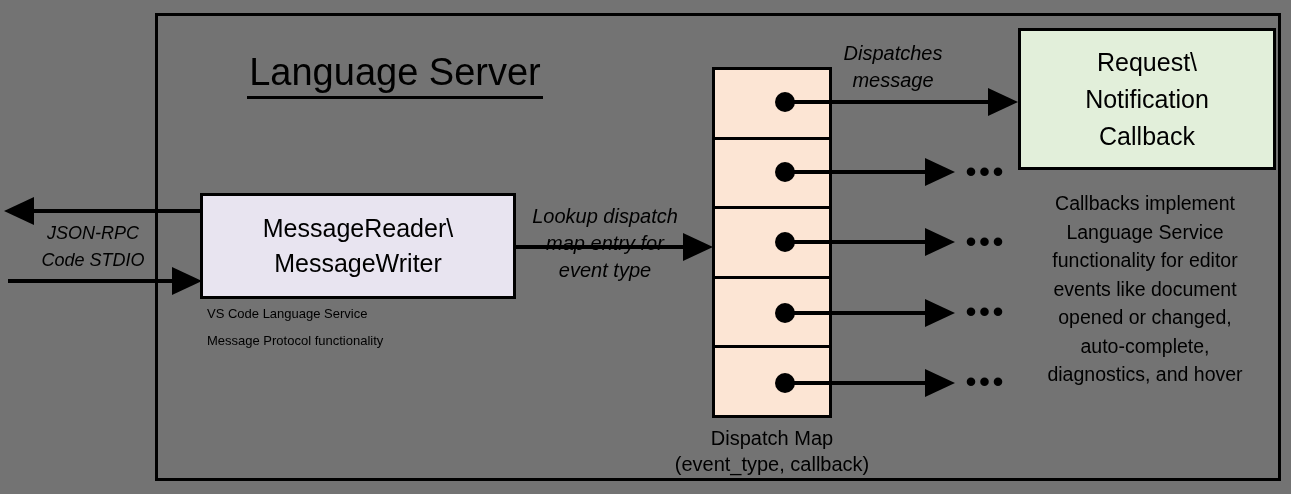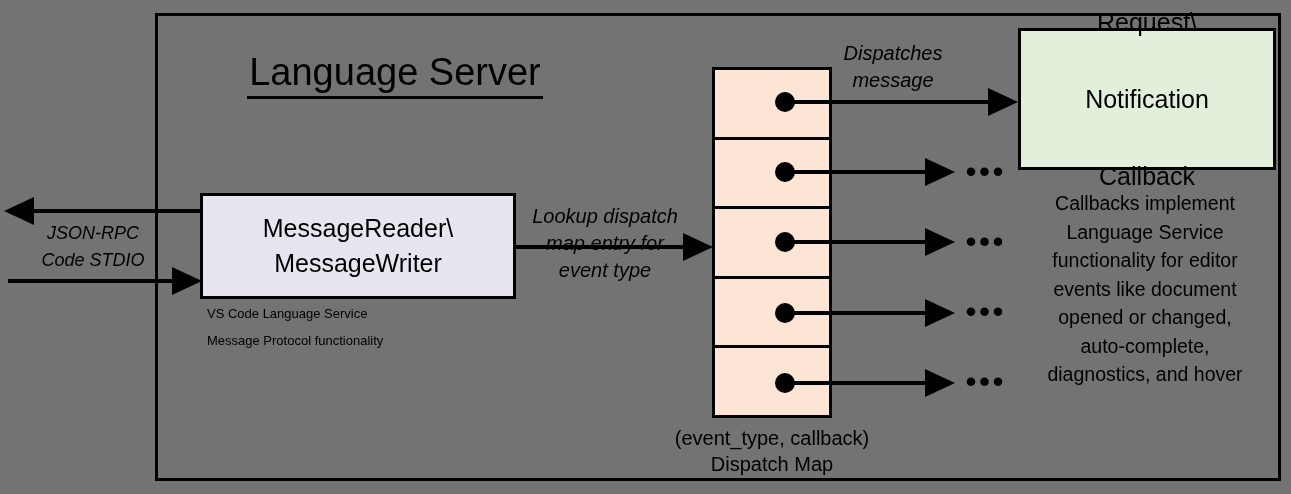--- a/index.html
+++ b/index.html
@@ -26,21 +26,21 @@
   .dispatch-map{left:712px;top:67px;width:120px;height:351px;border:3px solid #000;box-sizing:border-box;
     background:#fce5d4;display:flex;flex-direction:column;}
   .dispatch-map .cell{flex:1;box-sizing:border-box;}
   .dispatch-map .cell:not(:last-child){border-bottom:3px solid #000;}
   .map-caption{left:650px;top:425px;width:244px;text-align:center;font-size:20px;line-height:26px;}
   
   .dispatches-label{left:828px;top:40px;width:130px;text-align:center;font-style:italic;font-size:20px;line-height:27px;}
   
   .callback-box{left:1018px;top:28px;width:258px;height:142px;border:3px solid #000;box-sizing:border-box;
     background:#e2efda;display:flex;flex-direction:column;align-items:center;justify-content:center;
-    font-size:25px;line-height:37px;text-align:center;gap:40px;}
+    font-size:25px;line-height:37px;text-align:center;}
   
   .note{left:1008px;top:189px;width:274px;text-align:center;font-size:19.5px;line-height:28.5px;}
   
   .ellipsis{width:56px;height:32px;line-height:30px;text-align:center;font-size:30px;font-weight:bold;letter-spacing:3px;}
   .e2{left:958px;top:157px;} .e3{left:958px;top:227px;} .e4{left:958px;top:297px;} .e5{left:958px;top:367px;}
   
   .overlay{left:0;top:0;width:1291px;height:494px;pointer-events:none;z-index:5;}
 </style>
 </head>
 <body>
@@ -76,22 +76,22 @@
 
   <div class="abs dispatch-map">
     <div class="cell"></div>
     <div class="cell"></div>
     <div class="cell"></div>
     <div class="cell"></div>
     <div class="cell"></div>
   </div>
 
   <div class="abs map-caption">
+    <div>Dispatch Map</div>
     <div>(event_type, callback)</div>
-    <div>Dispatch Map</div>
   </div>
 
   <div class="abs dispatches-label">
     <div>Dispatches</div>
     <div>message</div>
   </div>
 
   <div class="abs callback-box">
     <div>Request\</div>
     <div>Notification</div>

